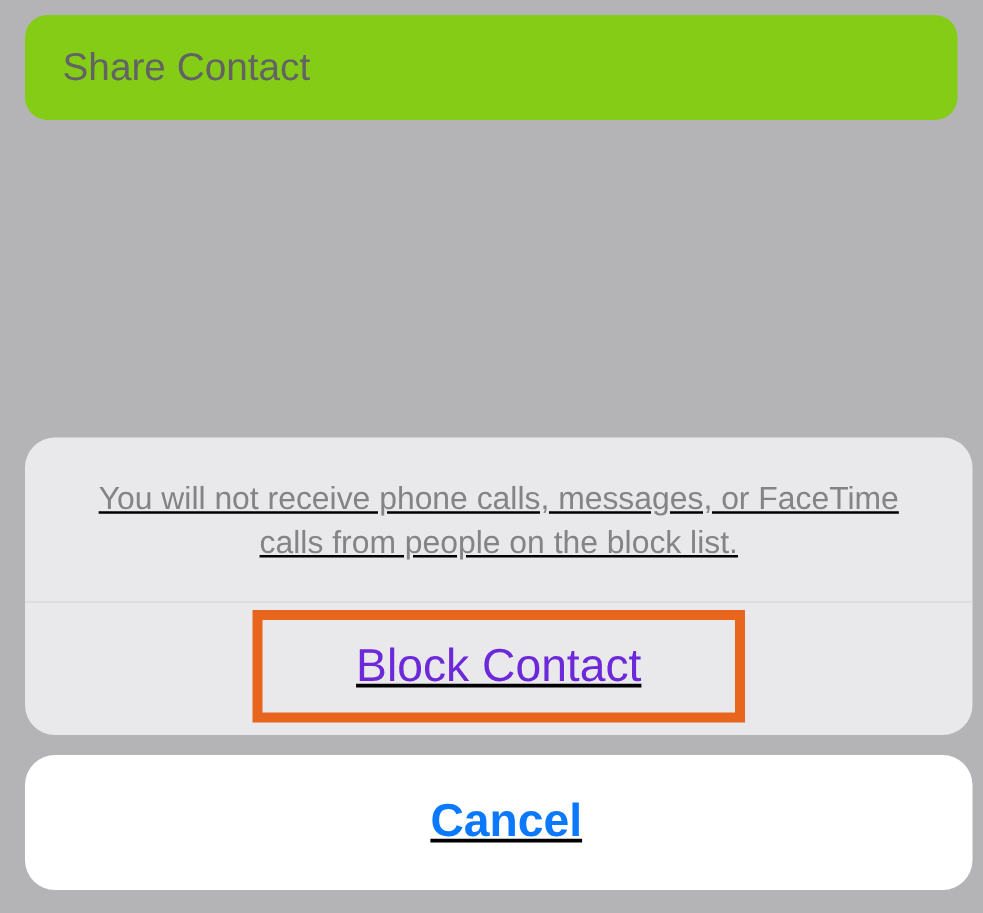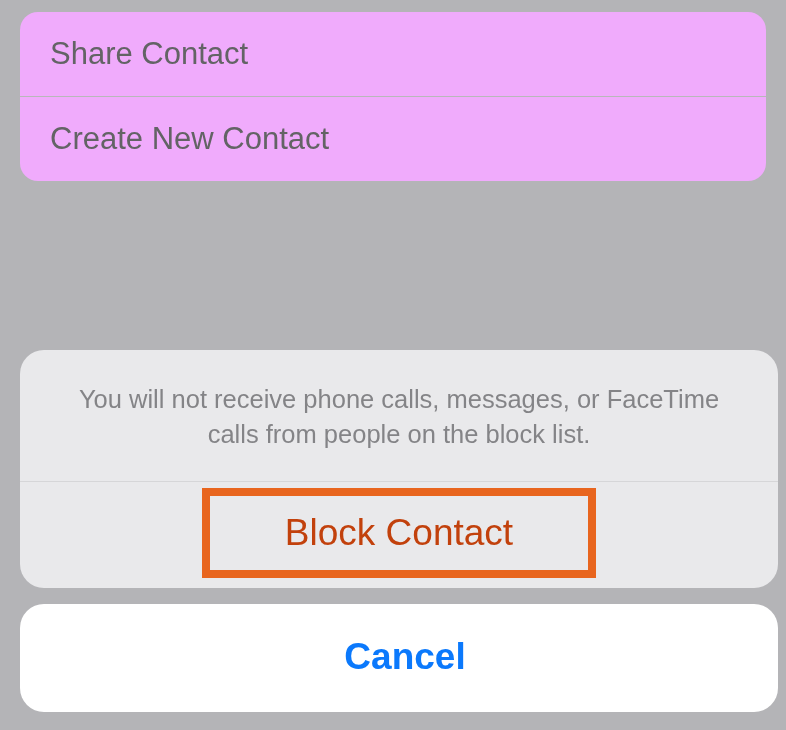--- a/index.html
+++ b/index.html
@@ -9,59 +9,60 @@
     }
     body {
       font-family: -apple-system, BlinkMacSystemFont, "Helvetica Neue", sans-serif;
       background: #b4b4b7;
       width: 786px;
       height: 730px;
       position: relative;
       overflow: hidden;
     }
     .background-card {
-      background: #f0abfc;
+      background: #84cc16;
       border-radius: 18px;
       margin: 16px 20px;
       margin-top: 12px;
     }
     .bg-item {
       padding: 24px 30px;
       font-size: 31px;
       color: #636365;
       border-bottom: 1px solid #b8b8ba;
     }
     .bg-item:last-child {
       border-bottom: none;
     }
     .action-sheet {
       position: absolute;
       left: 20px;
       right: 8px;
       bottom: 18px;
+      text-decoration: underline;
     }
     .sheet-group {
       background: #e9e9eb;
       border-radius: 24px;
       overflow: hidden;
       margin-bottom: 16px;
     }
     .sheet-message {
       padding: 32px 50px 30px 50px;
       text-align: center;
       font-size: 25.5px;
       line-height: 1.35;
       color: #848487;
       border-bottom: 1px solid #d6d6d8;
     }
     .sheet-action {
       padding: 30px 0 34px 0;
       text-align: center;
       font-size: 37px;
-      color: #c2410c;
+      color: #6d28d9;
       cursor: pointer;
       position: relative;
     }
     .highlight-box {
       position: absolute;
       border: 8px solid #e8651e;
       top: 6px;
       bottom: 10px;
       left: 182px;
       right: 182px;
@@ -76,21 +77,20 @@
       font-weight: 600;
       color: #0b79fc;
       cursor: pointer;
     }
   </style>
 </head>
 <body>
 
 <div class="background-card">
   <div class="bg-item">Share Contact</div>
-  <div class="bg-item">Create New Contact</div>
 </div>
 
 <div class="action-sheet">
   <div class="sheet-group">
     <div class="sheet-message">You will not receive phone calls, messages, or FaceTime calls from people on the block list.</div>
     <div class="sheet-action">
       <span>Block Contact</span>
       <div class="highlight-box"></div>
     </div>
   </div>

